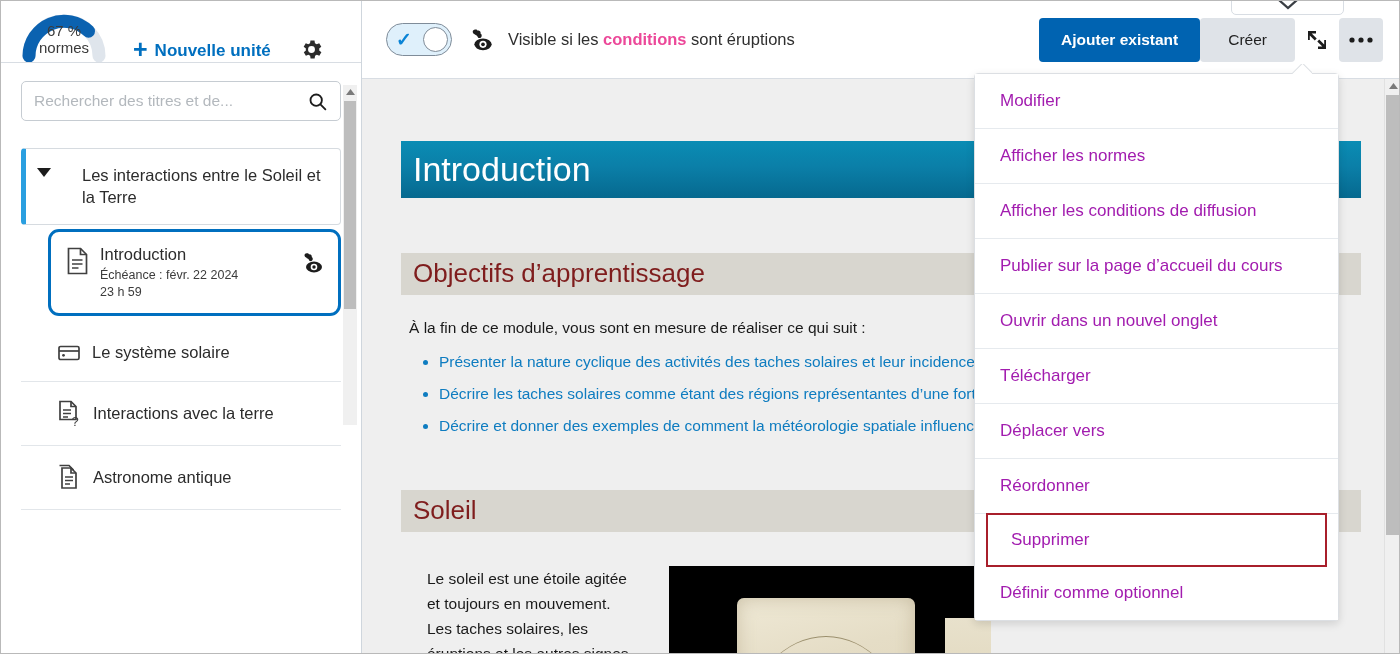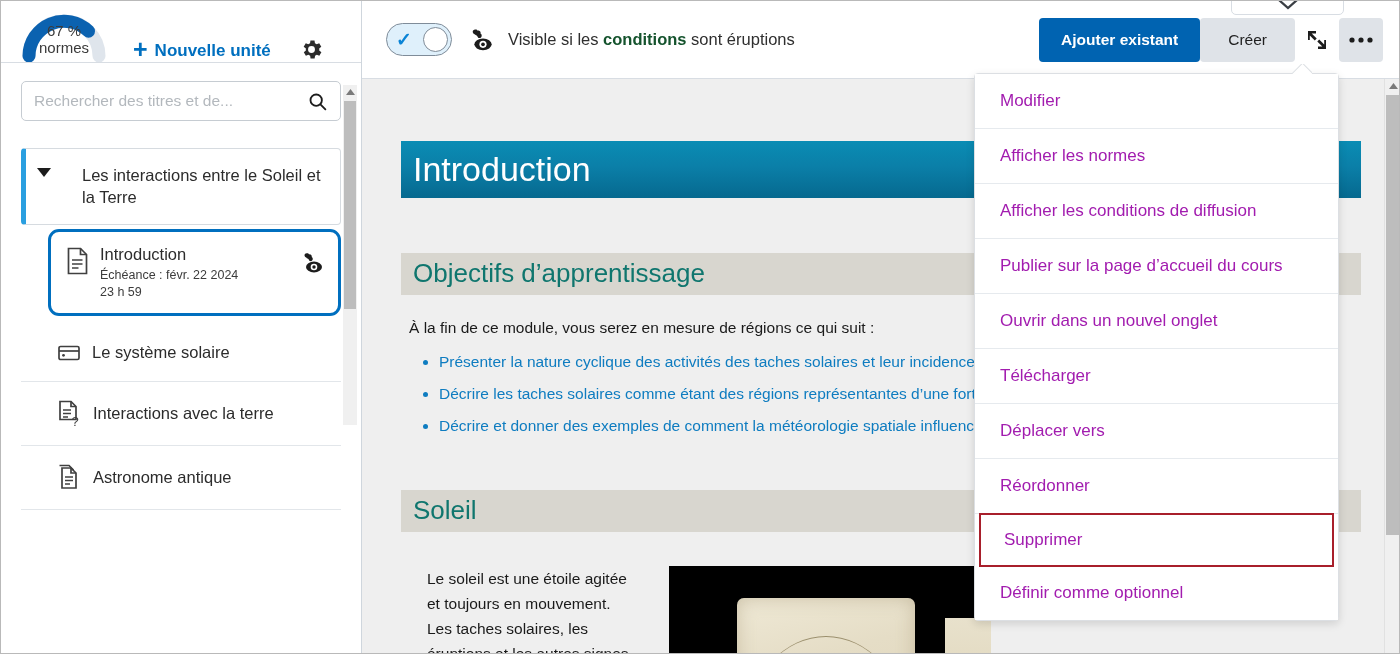--- a/index.html
+++ b/index.html
@@ -180,21 +180,21 @@
     width: 25px; height: 25px; border-radius: 50%;
     background: #ffffff; border: 1px solid #7f8c99;
     margin-left: auto;
   }
   .cond-icon-tb { margin-left: 18px; color: #1c1c1c; flex: none; display: flex;}
   .cond-text {
     margin-left: 12px;
     font-size: 16.5px; color: #2f2f2f;
     white-space: nowrap;
   }
-  .cond-link { color: #14532d; font-weight: bold; cursor: pointer; }
+  .cond-link { color: #ec4899; font-weight: bold; cursor: pointer; }
 
   .tb-right { margin-left: auto; display: flex; align-items: center; }
   .btn-primary {
     background: #0063b1; color: #fff;
     font-size: 15.5px; font-weight: bold;
     border: 0; border-radius: 4px;
     padding: 13px 22px;
     cursor: pointer;
     font-family: "Liberation Sans", sans-serif;
     white-space: nowrap;
@@ -258,21 +258,21 @@
   .banner-title {
     color: #ffffff; font-size: 34px;
     font-family: "Liberation Sans", sans-serif;
   }
   .section-head {
     margin-top: 55px;
     background: #d8d6cf;
     padding: 5px 0 6px 12px;
   }
   .section-head span {
-    color: #0f766e; font-size: 26px;
+    color: #7f1d1d; font-size: 26px;
   }
   .body-text {
     font-size: 15.5px; color: #1a1a1a;
     margin: 24px 0 0 8px;
   }
   ul.obj-list { margin: 16px 0 0 38px; }
   ul.obj-list li {
     color: #0e7cc0;
     font-size: 15.5px;
     margin-bottom: 14px;
@@ -367,21 +367,21 @@
     border-bottom: 1px solid #e6eaee;
     cursor: pointer;
     background: #fff;
   }
   .menu-item:last-child { border-bottom: 0; }
   .menu-item.highlight {
     border: 2px solid #a81f2b;
     padding: 15px 4px 15px 23px;
     position: relative;
     z-index: 3;
-    margin: -1px 4px;
+    margin: -1px 11px;
   }
 </style>
 </head>
 <body>
 
 <div id="app">
 
   <div id="left-panel">
 
     <div id="left-header">
@@ -558,21 +558,21 @@
       <div id="doc">
 
         <div class="banner">
           <span class="banner-title">Introduction</span>
         </div>
 
         <div class="section-head">
           <span>Objectifs  d’apprentissage</span>
         </div>
 
-        <div class="body-text">À la fin de ce module, vous serez en mesure de régions ce qui suit :</div>
+        <div class="body-text">À la fin de ce module, vous sont en mesure de réaliser ce qui suit :</div>
 
         <ul class="obj-list">
           <li>Présenter la nature cyclique des activités des taches solaires et leur incidence s</li>
           <li>Décrire les taches solaires comme étant des régions représentantes d’une forte</li>
           <li>Décrire et donner des exemples de comment la météorologie spatiale influence</li>
         </ul>
 
         <div class="section-head">
           <span>Soleil</span>
         </div>

